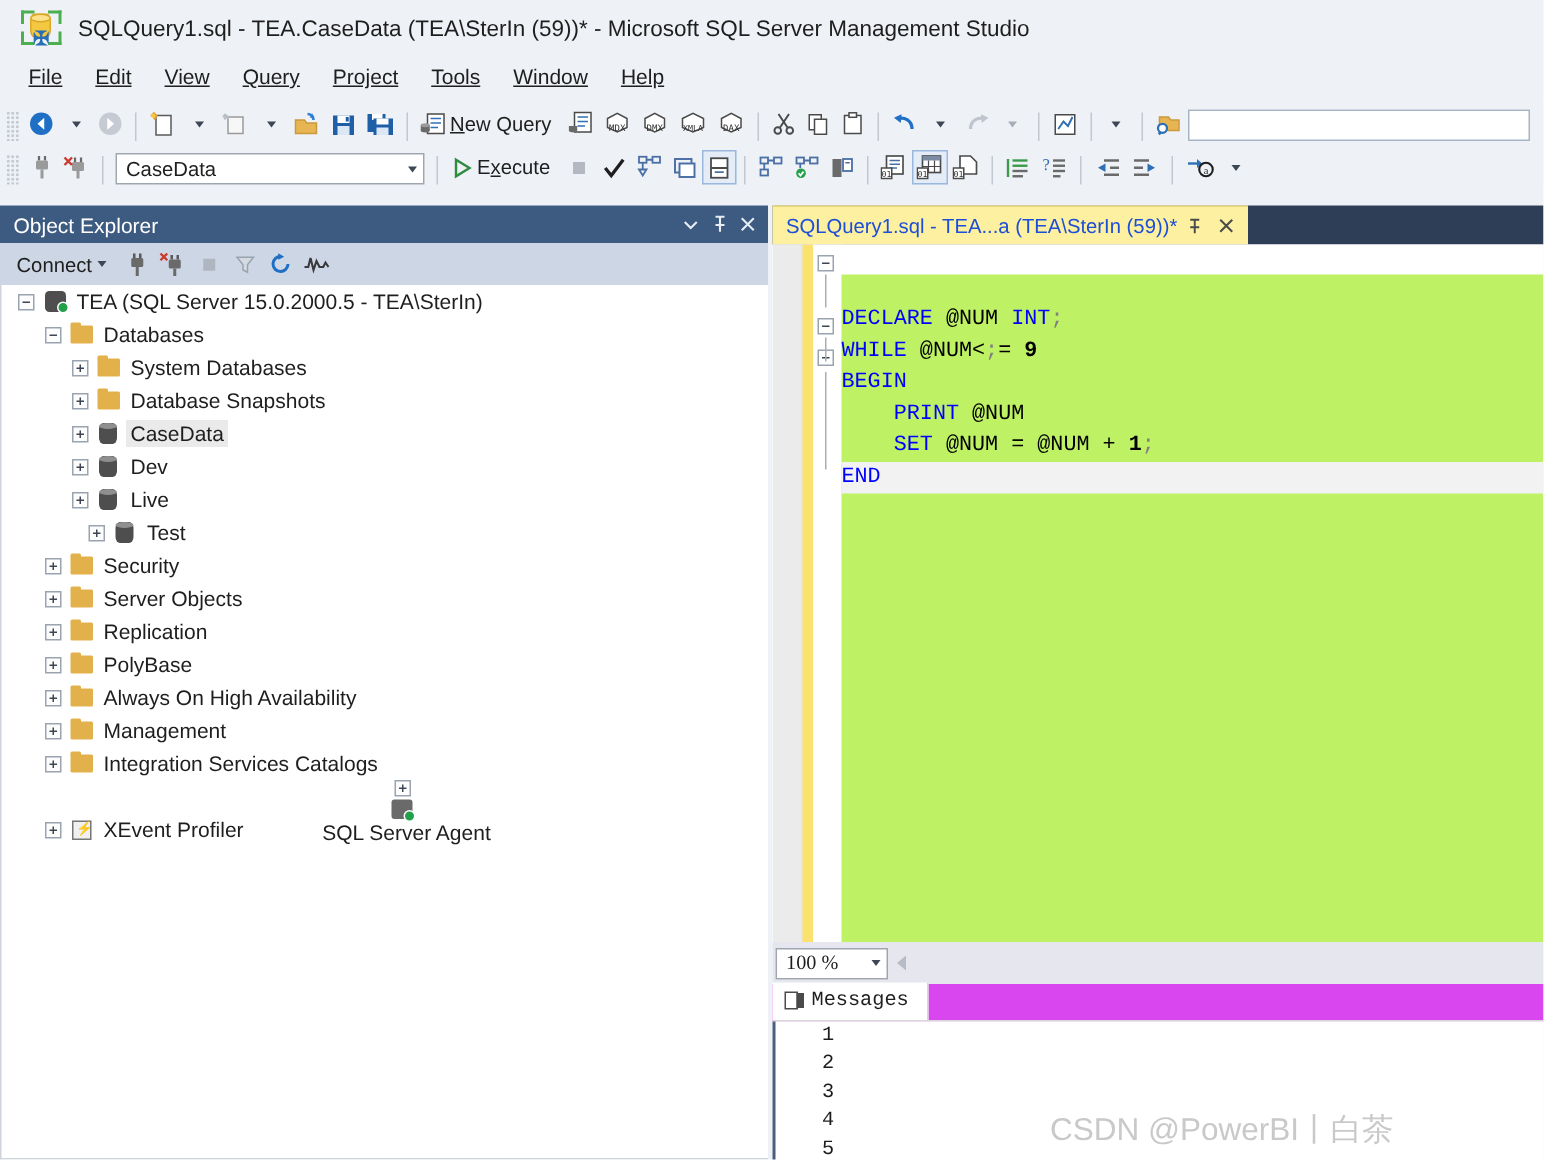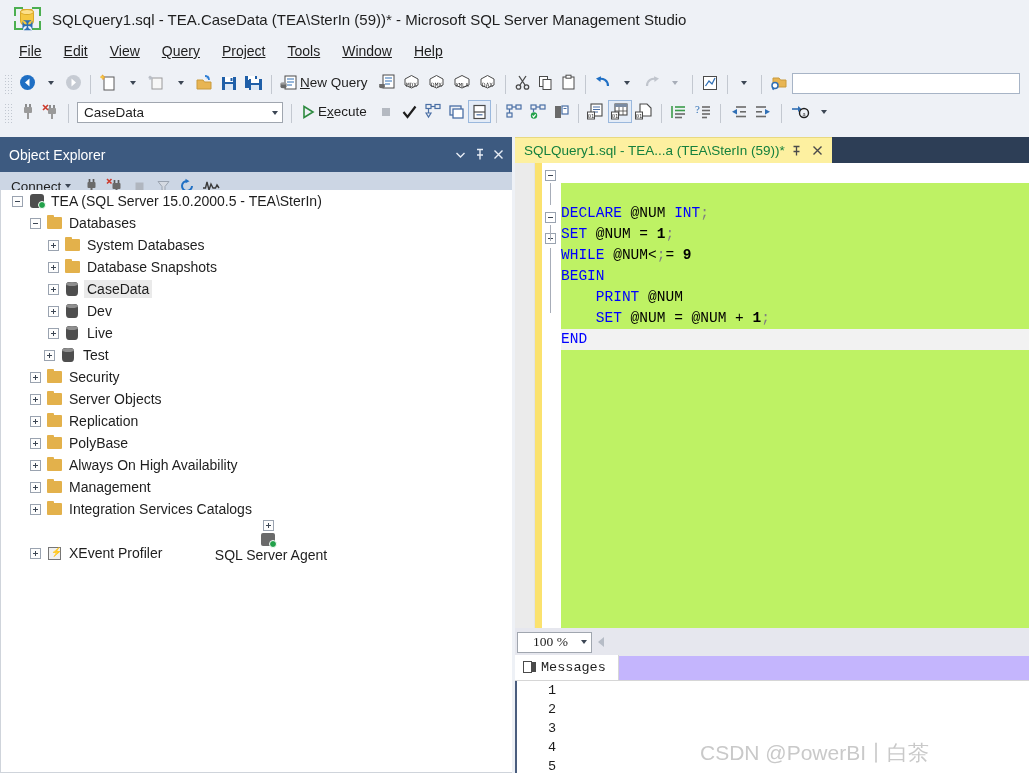--- a/index.html
+++ b/index.html
@@ -132,21 +132,21 @@
   }
 
   
   .oe-panel {
     position: absolute; left: 0; top: 137px;
     width: 512px; height: 636px;
     background: #ffffff;
     box-sizing: border-box;
   }
   .oe-header {
-    height: 35px; background: #3d5a80;
+    height: 25px; background: #3d5a80;
     display: flex; align-items: center;
     padding: 0 4px 0 9px;
     box-sizing: border-box;
   }
   .oe-title {
     flex: 1; color: #ffffff; font-size: 14px;
     white-space: nowrap;
   }
   .oe-hdr-btn {
     width: 19px; height: 19px;
@@ -267,21 +267,21 @@
     box-sizing: border-box;
   }
   .tab {
     height: 26px; background: #fdf0a0;
     display: flex; align-items: center;
     padding: 0 5px 0 9px;
     border-top: 1px solid #e8d980;
     box-sizing: border-box; cursor: default;
   }
   .tab-title {
-    font-size: 13.5px; color: #15803d; white-space: nowrap;
+    font-size: 13.5px; color: #1d4ed8; white-space: nowrap;
   }
   .tab-btn {
     width: 18px; height: 18px; margin-left: 3px;
     display: flex; align-items: center; justify-content: center;
     font-size: 13px; color: #4a4a4a; cursor: default; flex: none;
   }
 
   .code-area {
     position: absolute; left: 0; top: 26px;
     width: 514px; height: 465px;
@@ -342,36 +342,35 @@
   .zoom-combo {
     width: 75px; height: 21px; margin-left: 2px;
     background: #ffffff; border: 1px solid #a0a6af;
     display: flex; align-items: center;
     box-sizing: border-box; flex: none;
   }
   .zoom-combo .zt {
     flex: 1; font-size: 13.5px; color: #1e1e1e;
     padding-left: 6px; white-space: nowrap;
     font-family: "Liberation Serif", serif;
-    text-align: center;
   }
   .hscroll-left {
     width: 0; height: 0; margin-left: 6px; flex: none;
     border-top: 5px solid transparent;
     border-bottom: 5px solid transparent;
     border-right: 6px solid #b6bcc6;
   }
 
   .results-pane {
     position: absolute; left: 0; top: 519px;
     width: 514px; height: 254px;
     background: #ffffff;
   }
   .res-tabs {
-    height: 25px; background: #c4b5fd;
+    height: 25px; background: #d946ef;
     display: flex; align-items: flex-end;
     border-bottom: 1px solid #d6d6d6;
     box-sizing: border-box;
   }
   .res-tab {
     height: 25px; background: #ffffff;
     display: flex; align-items: center;
     padding: 0 12px 0 8px;
     border-right: 1px solid #d6d6d6;
     box-sizing: border-box; cursor: default;
@@ -922,21 +921,21 @@
           </span>
           <span class="tlabel">Dev</span>
         </div>
         <div class="tnode" style="padding-left: 47px;">
           <span class="expander plus"></span>
           <span class="ico">
             <span class="db-ico"></span>
           </span>
           <span class="tlabel">Live</span>
         </div>
-        <div class="tnode" style="padding-left: 43px;">
+        <div class="tnode" style="padding-left: 58px;">
           <span class="expander plus"></span>
           <span class="ico">
             <span class="db-ico"></span>
           </span>
           <span class="tlabel">Test</span>
         </div>
         <div class="tnode" style="padding-left: 29px;">
           <span class="expander plus"></span>
           <span class="ico">
             <span class="folder-ico"></span>
@@ -1025,21 +1024,20 @@
       <div class="fold-col" id="fold-col">
           <span class="fold-box" style="top: 7px;"></span>
           <span class="fold-box" style="top: 49px;"></span>
           <span class="fold-box" style="top: 70px;"></span>
           <span class="fold-line" style="top: 20px; height: 22px;"></span>
           <span class="fold-line" style="top: 62px; height: 16px;"></span>
           <span class="fold-line" style="top: 85px; height: 65px;"></span>
         </div>
       <div class="code-lines" id="code-lines">
           <div class="cline"><span class="kw">DECLARE</span> @NUM <span class="kw">INT</span><span class="punct">;</span></div>
-          <div class="cline"><span class="kw">SET</span> @NUM = <span class="num">1</span><span class="punct">;</span></div>
           <div class="cline"><span class="kw">WHILE</span> @NUM&lt;<span class="punct">;</span>= <span class="num">9</span></div>
           <div class="cline"><span class="kw">BEGIN</span></div>
           <div class="cline">    <span class="kw">PRINT</span> @NUM</div>
           <div class="cline">    <span class="kw">SET</span> @NUM = @NUM + <span class="num">1</span><span class="punct">;</span></div>
           <div class="cline cursorline"><span class="kw">END</span></div>
         </div>
     </div>
 
     <div class="zoom-bar">
       <div class="zoom-combo">

